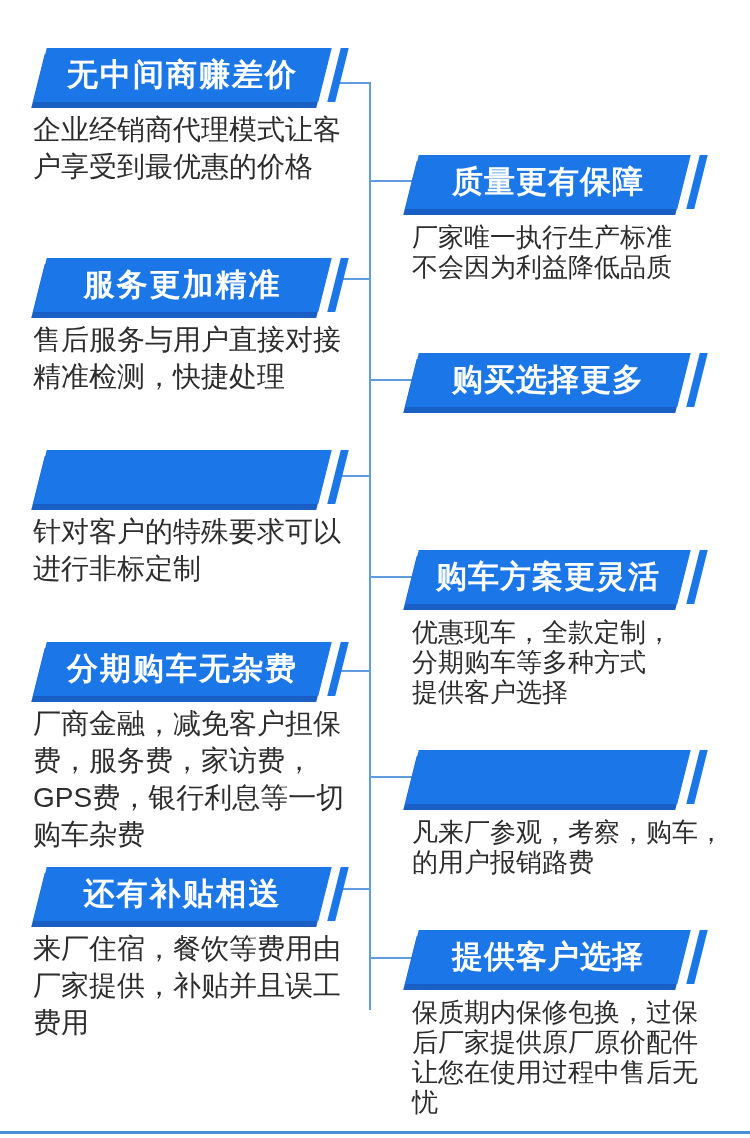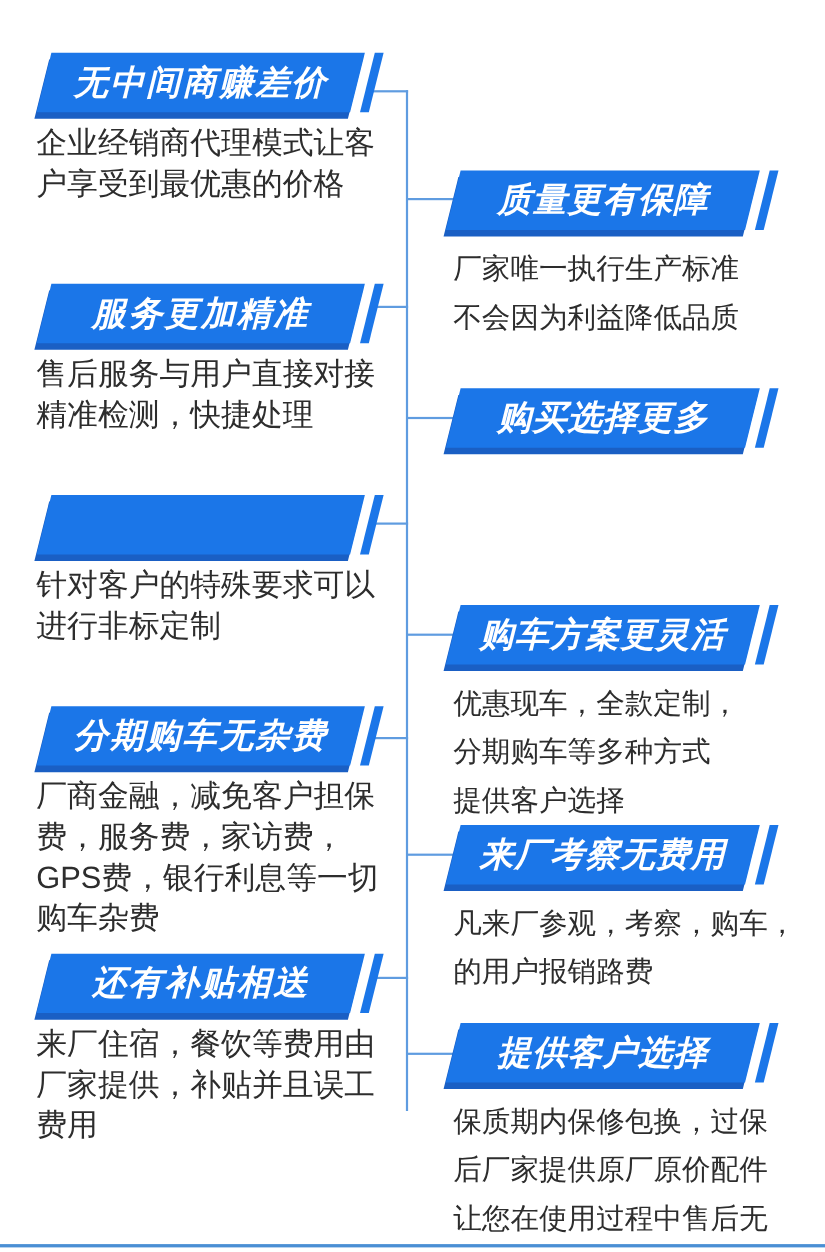--- a/index.html
+++ b/index.html
@@ -19,35 +19,35 @@
   .cr1{top:180px}.cr2{top:379px}.cr3{top:576px}.cr4{top:776px}.cr5{top:957px}
   .footer-line{position:absolute;left:0;top:1131px;width:750px;height:3px;background:var(--footer-line,#4a8fd4);}
 
   
   .block{position:absolute;}
   .left{left:33px;}
   .right{left:412px;}
   .lb1{top:48px}.lb2{top:258px}.lb3{top:450px}.lb4{top:642px}.lb5{top:867px}
   .rb1{top:155px}.rb2{top:353px}.rb3{top:550px}.rb4{top:750px}.rb5{top:930px}
 
-  .hdr{position:relative;height:54px;display:flex;align-items:center;justify-content:center;font-style:italic;}
+  .hdr{position:relative;height:54px;display:flex;align-items:center;justify-content:center;}
   .left .hdr{width:285px;margin-left:7px;}
   .right .hdr{width:272px;}
   .hdr-shadow{position:absolute;inset:0;background:var(--header-shadow,#1a5fc4);
     transform:translate(-2px,6px) skewX(-14deg);}
   .hdr-bg{position:absolute;inset:0;background:var(--header-blue,#1b76e8);transform:skewX(-14deg);}
   .hdr-bg::after{content:"";position:absolute;top:0;bottom:0;right:-17px;width:8px;
     background:var(--header-blue,#1b76e8);}
   .hdr-label{position:relative;z-index:2;color:var(--header-text,#fff);font-weight:bold;
     font-size:31px;letter-spacing:2px;white-space:nowrap;}
   .right .hdr-label{letter-spacing:1px;}
 
   .bd{margin-top:12px;white-space:pre-line;color:var(--body-text,#2d2d2d);}
   .left .bd{font-size:28px;line-height:37px;width:350px;margin-top:9px;}
-  .right .bd{font-size:26px;line-height:44px;width:330px;margin-top:13px;}
+  .right .bd{font-size:26px;line-height:30px;width:330px;margin-top:13px;}
 </style>
 </head>
 <body>
 
 <div class="stage">
 
   <div class="spine"></div>
   <div class="branch cL cl1"></div>
   <div class="branch cL cl2"></div>
   <div class="branch cL cl3"></div>
@@ -137,21 +137,20 @@
     </div>
     <div class="bd">优惠现车，全款定制，
 分期购车等多种方式
 提供客户选择</div>
   </div>
 
   <div class="block right rb4">
     <div class="hdr">
       <span class="hdr-shadow"></span>
       <span class="hdr-bg"></span>
-      <span class="hdr-label">来厂考察无费用</span>
     </div>
     <div class="bd">凡来厂参观，考察，购车，
 的用户报销路费</div>
   </div>
 
   <div class="block right rb5">
     <div class="hdr">
       <span class="hdr-shadow"></span>
       <span class="hdr-bg"></span>
       <span class="hdr-label">提供客户选择</span>

